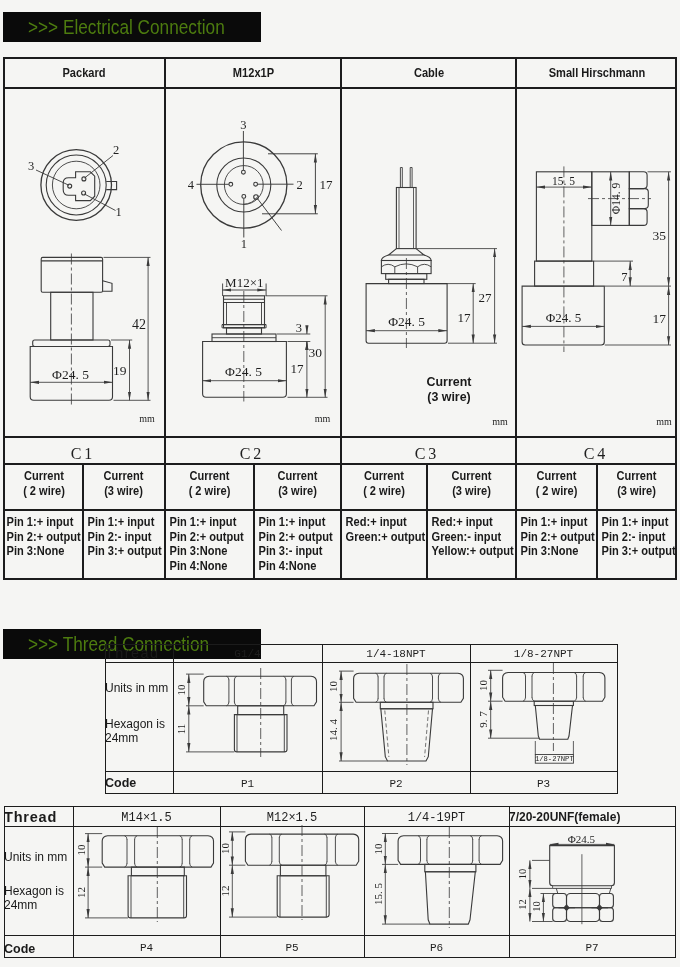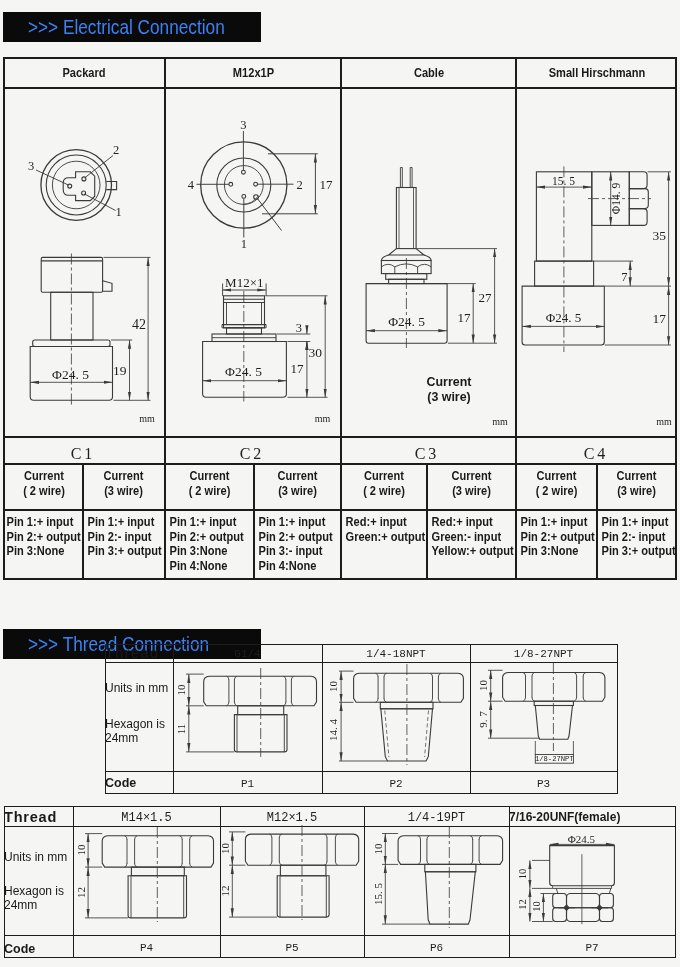--- a/index.html
+++ b/index.html
@@ -1,17 +1,17 @@
 <!DOCTYPE html>
 <html><head>
 <meta charset="utf-8">
 <style>
 html,body{margin:0;padding:0;}
 body{width:680px;height:967px;background:#f5f5f3;font-family:"Liberation Sans",sans-serif;position:relative;overflow:hidden;}
-.bar{position:absolute;left:3px;width:258px;height:30px;background:#0a0a0a;color:#3b82f6;font-size:20.5px;line-height:29px;padding-left:25px;box-sizing:border-box;white-space:nowrap;}
+.bar{position:absolute;left:3px;width:258px;height:30px;background:#0a0a0a;color:#4d7c0f;font-size:20.5px;line-height:29px;padding-left:25px;box-sizing:border-box;white-space:nowrap;}
 .bar span{display:inline-block;transform:scaleX(0.84);transform-origin:left center;}
 .hl{position:absolute;background:#1c1c1c;height:2px;}
 .vl{position:absolute;background:#1c1c1c;width:2px;}
 .hd{position:absolute;font-weight:bold;font-size:13.5px;color:#1a1a1a;text-align:center;transform:scaleX(0.82);}
 .cur{position:absolute;font-weight:bold;font-size:12px;line-height:15px;color:#1a1a1a;text-align:center;transform:scaleX(0.92);}
 .pin{position:absolute;font-weight:bold;font-size:12.6px;line-height:14.6px;color:#1a1a1a;text-align:left;padding-left:4px;padding-top:6px;box-sizing:border-box;white-space:nowrap;transform:scaleX(0.88);transform-origin:left top;}
 .lbl{position:absolute;font-size:12px;color:#1a1a1a;text-align:left;}
 svg{position:absolute;left:0;top:0;}
 </style>
 </head>
@@ -83,21 +83,21 @@
 <div class="vl" style="left:73px;top:806px;height:152px;width:1.3px"></div>
 <div class="vl" style="left:220px;top:806px;height:152px;width:1.3px"></div>
 <div class="vl" style="left:364px;top:806px;height:152px;width:1.3px"></div>
 <div class="vl" style="left:509px;top:806px;height:152px;width:1.3px"></div>
 <div class="vl" style="left:674.5px;top:806px;height:152px;width:1.3px"></div>
 
 <div class="lbl" style="left:4px;top:808.9px;width:69px;font-size:14.5px;font-weight:bold;letter-spacing:0.8px">Thread</div>
 <div class="lbl" style="left:4px;top:850.4px;width:69px;font-size:12px">Units in mm</div>
 <div class="lbl" style="left:4px;top:883.5px;width:69px;font-size:12px;line-height:14.3px">Hexagon is<br>24mm</div>
 <div class="lbl" style="left:4px;top:941.5px;width:69px;font-weight:bold;font-size:12.5px">Code</div>
-<div class="lbl" style="left:509px;top:810px;width:166px;font-weight:bold;font-size:12px">7/16-20UNF(female)</div>
+<div class="lbl" style="left:509px;top:810px;width:166px;font-weight:bold;font-size:12px">7/20-20UNF(female)</div>
 
 <svg width="680" height="967" viewBox="0 0 680 967">
 <defs>
 <marker id="ab" markerWidth="9" markerHeight="6" refX="0.2" refY="3" orient="auto" markerUnits="userSpaceOnUse">
         <path d="M0,3 L9,1.4 L9,4.6 Z" fill="#3a3a3a"></path>
       </marker>
 <marker id="ae" markerWidth="9" markerHeight="6" refX="8.8" refY="3" orient="auto" markerUnits="userSpaceOnUse">
         <path d="M9,3 L0,1.4 L0,4.6 Z" fill="#3a3a3a"></path>
       </marker>
 </defs>

